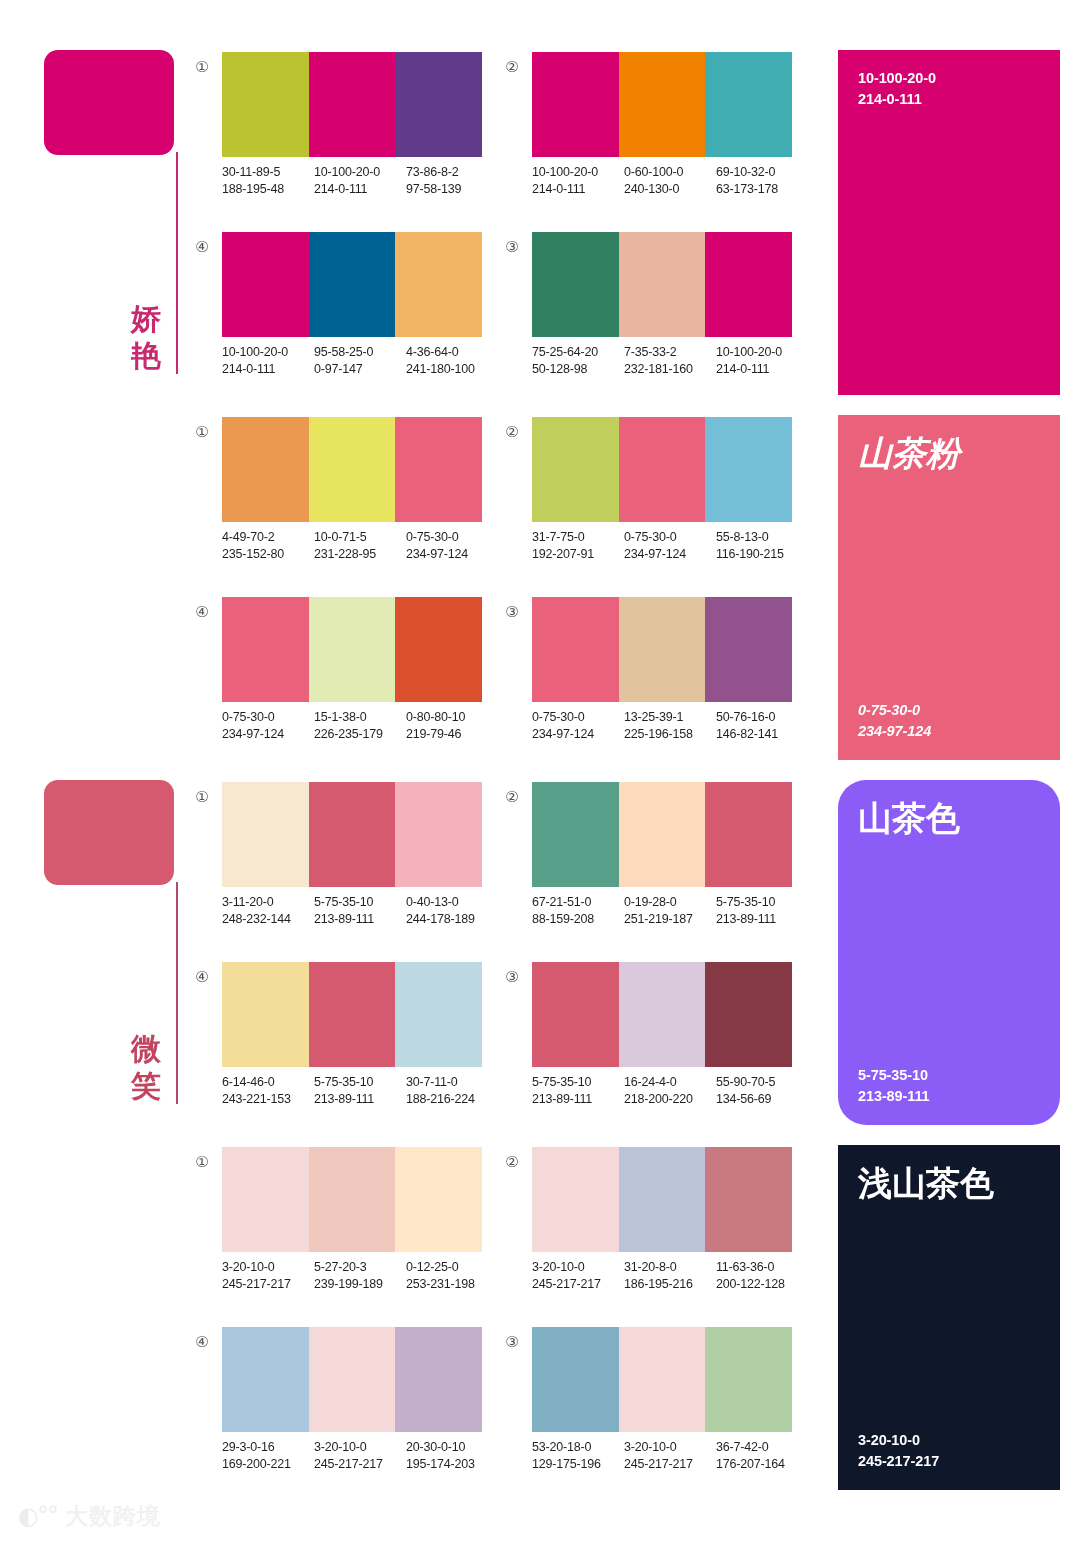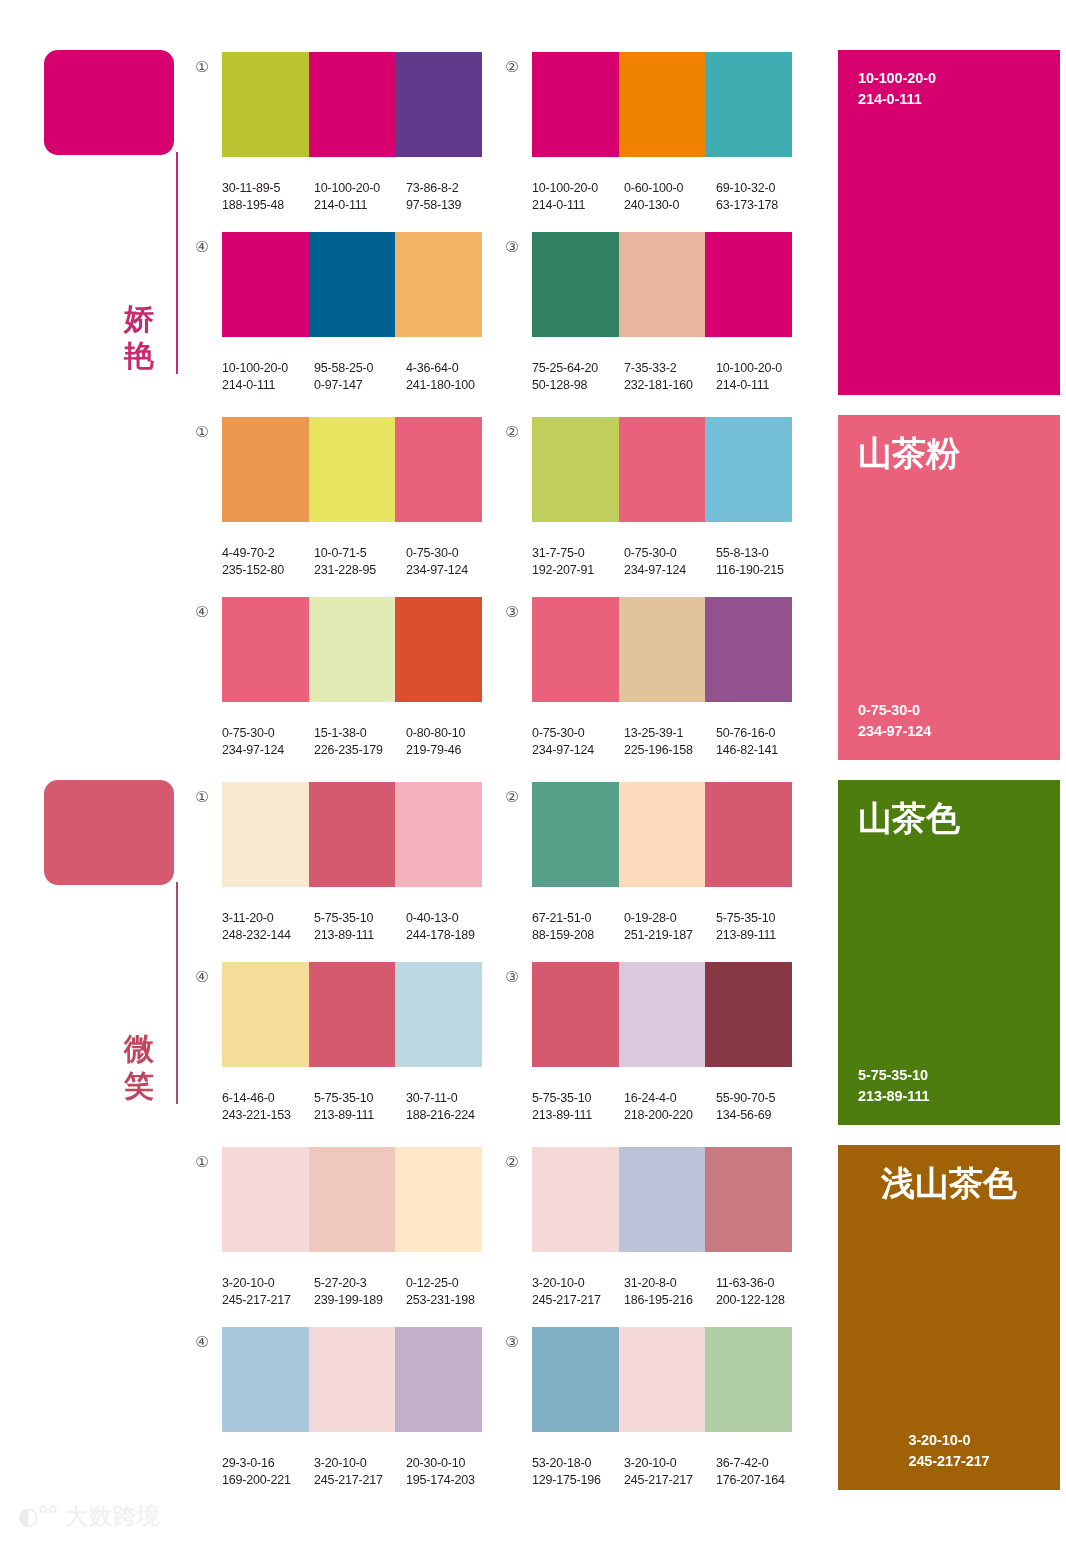--- a/index.html
+++ b/index.html
@@ -43,20 +43,21 @@
     position: absolute;
     left: 176px; top: 132px;
     width: 2px;
     height: 222px;
   }
   .mood-label {
     position: absolute;
     left: 124px;
     top: 280px;
     width: 44px;
+    text-align: center;
     font-size: 30px;
     line-height: 37px;
     font-weight: bold;
     letter-spacing: 0;
     font-family: "DejaVu Sans", "Liberation Sans", sans-serif;
   }
 
   
   .palette {
     position: absolute;
@@ -79,21 +80,21 @@
   }
   .swatch-row {
     display: flex;
     width: 260px;
     height: 105px;
   }
   .swatch { flex: 1 1 0; height: 105px; }
   .codes-row {
     display: flex;
     width: 276px;
-    margin-top: 23px;
+    margin-top: 7px;
   }
   .code-cell {
     width: 92px;
     font-size: 12.5px;
     line-height: 17px;
     color: #231f20;
     letter-spacing: -0.2px;
     font-family: "Liberation Sans", "DejaVu Sans", sans-serif;
   }
   .code-cell .cmyk { display: block; }
@@ -348,21 +349,21 @@
             <div class="code-cell">
               <span class="cmyk">13-25-39-1</span>
               <span class="rgb">225-196-158</span>
             </div>
             <div class="code-cell">
               <span class="cmyk">50-76-16-0</span>
               <span class="rgb">146-82-141</span>
             </div>
           </div>
         </div>
-        <div class="hero" style="background: rgb(234, 97, 124);">
+        <div class="hero" style="background: rgb(234, 97, 124); font-style: italic;">
           <div class="hero-name">山茶粉</div>
           <div class="hero-codes">
             <div>0-75-30-0</div>
             <div>234-97-124</div>
           </div>
         </div>
       </div>
       <div class="group" style="top: 750px;">
         <div class="left-col">
           <div class="key-swatch" style="background: rgb(213, 89, 111);"></div>
@@ -450,21 +451,21 @@
             <div class="code-cell">
               <span class="cmyk">16-24-4-0</span>
               <span class="rgb">218-200-220</span>
             </div>
             <div class="code-cell">
               <span class="cmyk">55-90-70-5</span>
               <span class="rgb">134-56-69</span>
             </div>
           </div>
         </div>
-        <div class="hero" style="background: #4d7c0f;">
+        <div class="hero" style="background: #8b5cf6; border-radius: 28px;">
           <div class="hero-name">山茶色</div>
           <div class="hero-codes">
             <div>5-75-35-10</div>
             <div>213-89-111</div>
           </div>
         </div>
       </div>
       <div class="group" style="top: 1115px;">
         <div class="palette" style="left: 222px; top: 32px;">
           <div class="pal-num" style="border: none; font-size: 15px;">①</div>
@@ -547,21 +548,21 @@
             <div class="code-cell">
               <span class="cmyk">3-20-10-0</span>
               <span class="rgb">245-217-217</span>
             </div>
             <div class="code-cell">
               <span class="cmyk">36-7-42-0</span>
               <span class="rgb">176-207-164</span>
             </div>
           </div>
         </div>
-        <div class="hero" style="background: #a16207; align-items: center;">
+        <div class="hero" style="background: #0f172a;">
           <div class="hero-name">浅山茶色</div>
           <div class="hero-codes">
             <div>3-20-10-0</div>
             <div>245-217-217</div>
           </div>
         </div>
       </div>
     </div>
 
   <div class="footer">

